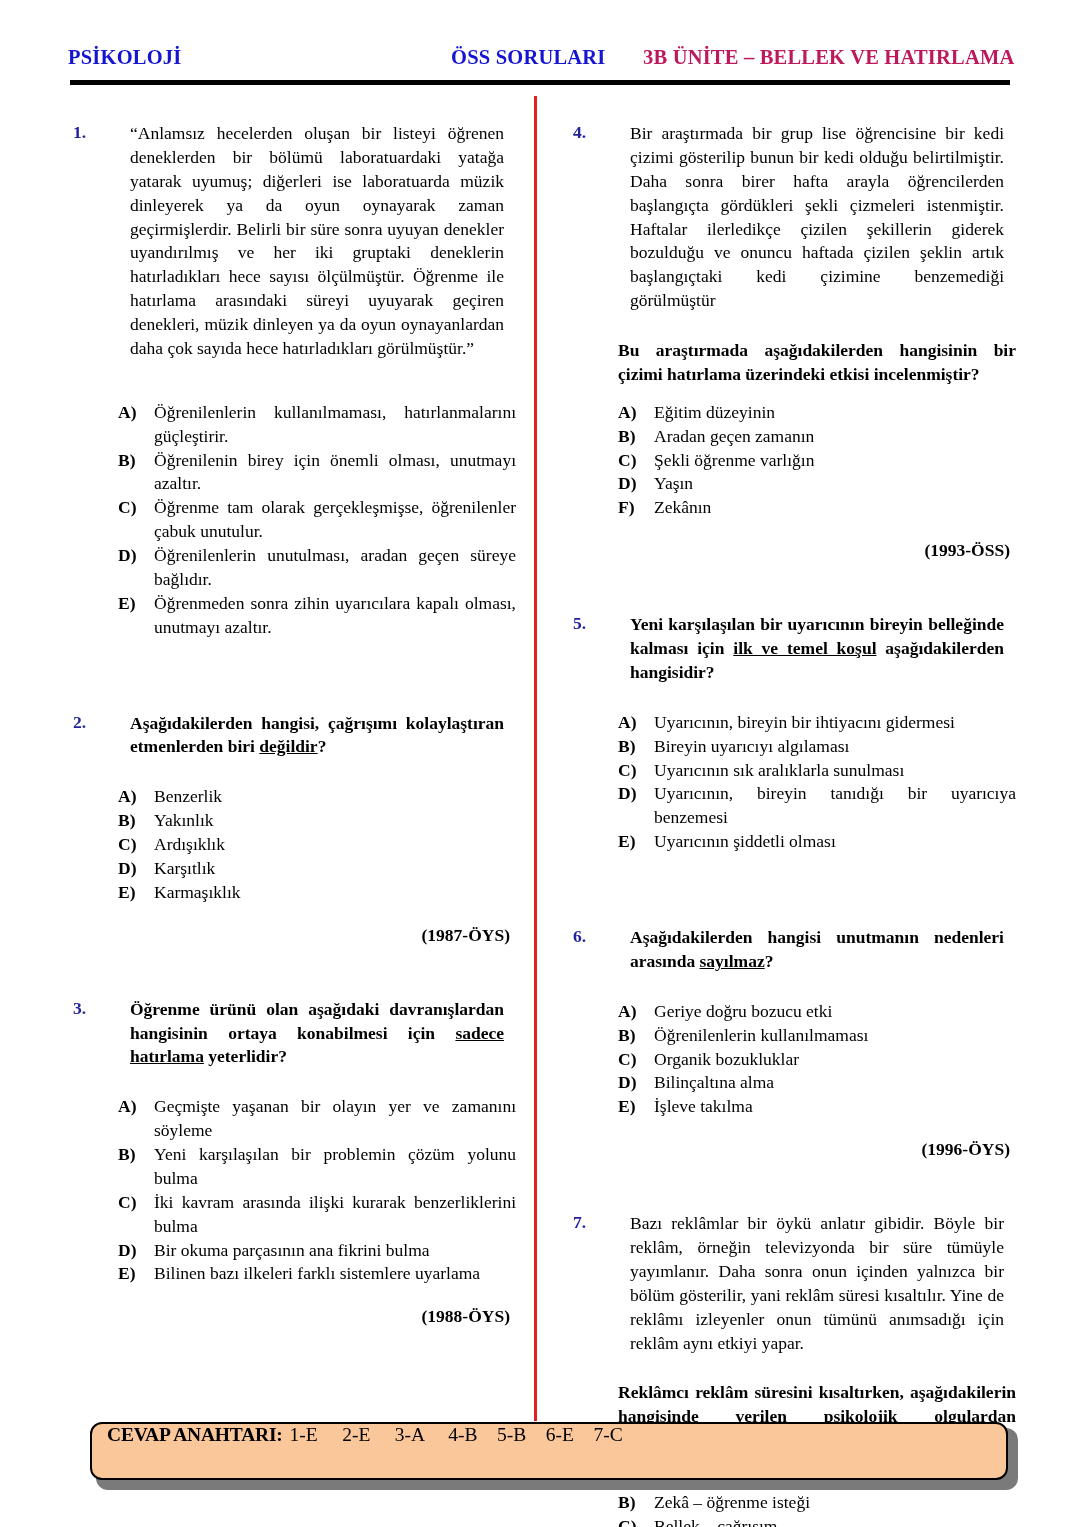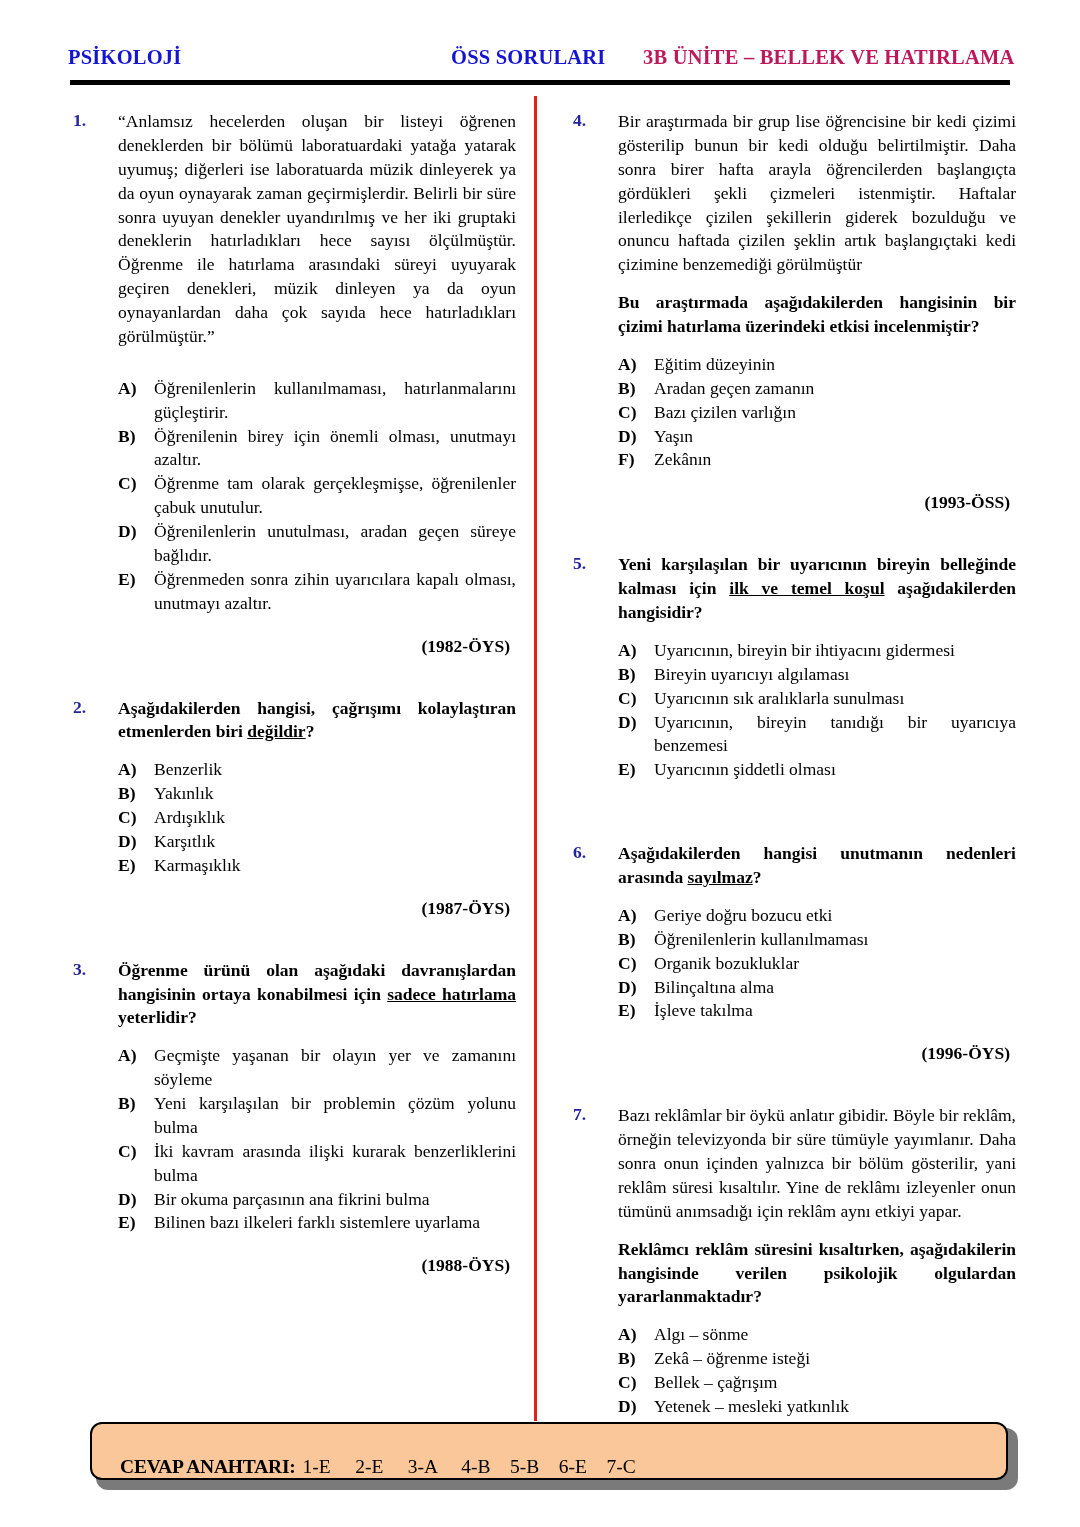--- a/index.html
+++ b/index.html
@@ -106,21 +106,21 @@
     top: 0;
     font-size: 17.5px;
     font-weight: bold;
     color: #24249c;
   }
   .q-stem {
     font-size: 17.5px;
     line-height: 1.365;
     text-align: justify;
     text-justify: inter-word;
-    margin: 0;
+    margin: 12px;
   }
   .q-stem.bold {
     font-weight: bold;
   }
   .q-prompt {
     padding-left: 48px;
     font-size: 17.5px;
     font-weight: bold;
     line-height: 1.365;
     text-align: justify;
@@ -180,22 +180,22 @@
     position: absolute;
     left: 90px;
     top: 1422px;
     width: 918px;
     height: 58px;
     background: #fac79a;
     border: 2px solid #000000;
     border-radius: 12px;
     box-sizing: border-box;
     display: flex;
-    align-items: flex-end;
-    padding-left: 28px;
+    align-items: flex-start;
+    padding-left: 15px;
   }
   .ak-label {
     font-size: 19.5px;
     font-weight: bold;
     white-space: nowrap;
     letter-spacing: -0.2px;
   }
   .ak-answers {
     font-size: 19.5px;
     white-space: pre;
@@ -225,21 +225,20 @@
         <div class="spacer-sm"></div>
         <div class="spacer-sm"></div>
         <div class="opts">
           <p class="opt"><span class="lbl">A)</span><span>Öğrenilenlerin kullanılmaması, hatırlanmalarını güçleştirir.</span></p>
           <p class="opt"><span class="lbl">B)</span><span>Öğrenilenin birey için önemli olması, unutmayı azaltır.</span></p>
           <p class="opt"><span class="lbl">C)</span><span>Öğrenme tam olarak gerçekleşmişse, öğrenilenler çabuk unutulur.</span></p>
           <p class="opt"><span class="lbl">D)</span><span>Öğrenilenlerin unutulması, aradan geçen süreye bağlıdır.</span></p>
           <p class="opt"><span class="lbl">E)</span><span>Öğrenmeden sonra zihin uyarıcılara kapalı olması, unutmayı azaltır.</span></p>
         </div>
         <div class="spacer-md"></div>
-        <div class="src">(1982-ÖYS)</div>
         <div class="spacer-md"></div>
         <div class="spacer-md"></div>
       </div>
       <div class="q">
         <div class="q-head">
           <span class="q-num">2.</span>
           <p class="q-stem bold"><span>Aşağıdakilerden hangisi, çağrışımı kolaylaştıran etmenlerden biri </span><span class="u">değildir</span><span>?</span></p>
         </div>
         <div class="spacer-sm"></div>
         <div class="opts">
@@ -279,21 +278,21 @@
         <div class="q-head">
           <span class="q-num">4.</span>
           <p class="q-stem">Bir araştırmada bir grup lise öğrencisine bir kedi çizimi gösterilip bunun bir kedi olduğu belirtilmiştir. Daha sonra birer hafta arayla öğrencilerden başlangıçta gördükleri şekli çizmeleri istenmiştir. Haftalar ilerledikçe çizilen şekillerin giderek bozulduğu ve onuncu haftada çizilen şeklin artık başlangıçtaki kedi çizimine benzemediği görülmüştür</p>
         </div>
         <div class="spacer-sm"></div>
         <p class="q-prompt">Bu araştırmada aşağıdakilerden hangisinin bir çizimi hatırlama üzerindeki etkisi incelenmiştir?</p>
         <div class="spacer-sm"></div>
         <div class="opts">
           <p class="opt nowrap"><span class="lbl">A)</span><span>Eğitim düzeyinin</span></p>
           <p class="opt nowrap"><span class="lbl">B)</span><span>Aradan geçen zamanın</span></p>
-          <p class="opt nowrap"><span class="lbl">C)</span><span>Bazı çizilen varlığın</span></p>
+          <p class="opt nowrap"><span class="lbl">C)</span><span>Şekli öğrenme varlığın</span></p>
           <p class="opt nowrap"><span class="lbl">D)</span><span>Yaşın</span></p>
           <p class="opt nowrap"><span class="lbl">F)</span><span>Zekânın</span></p>
         </div>
         <div class="spacer-md"></div>
         <div class="src">(1993-ÖSS)</div>
         <div class="spacer-md"></div>
         <div class="spacer-md"></div>
       </div>
       <div class="q">
         <div class="q-head">

